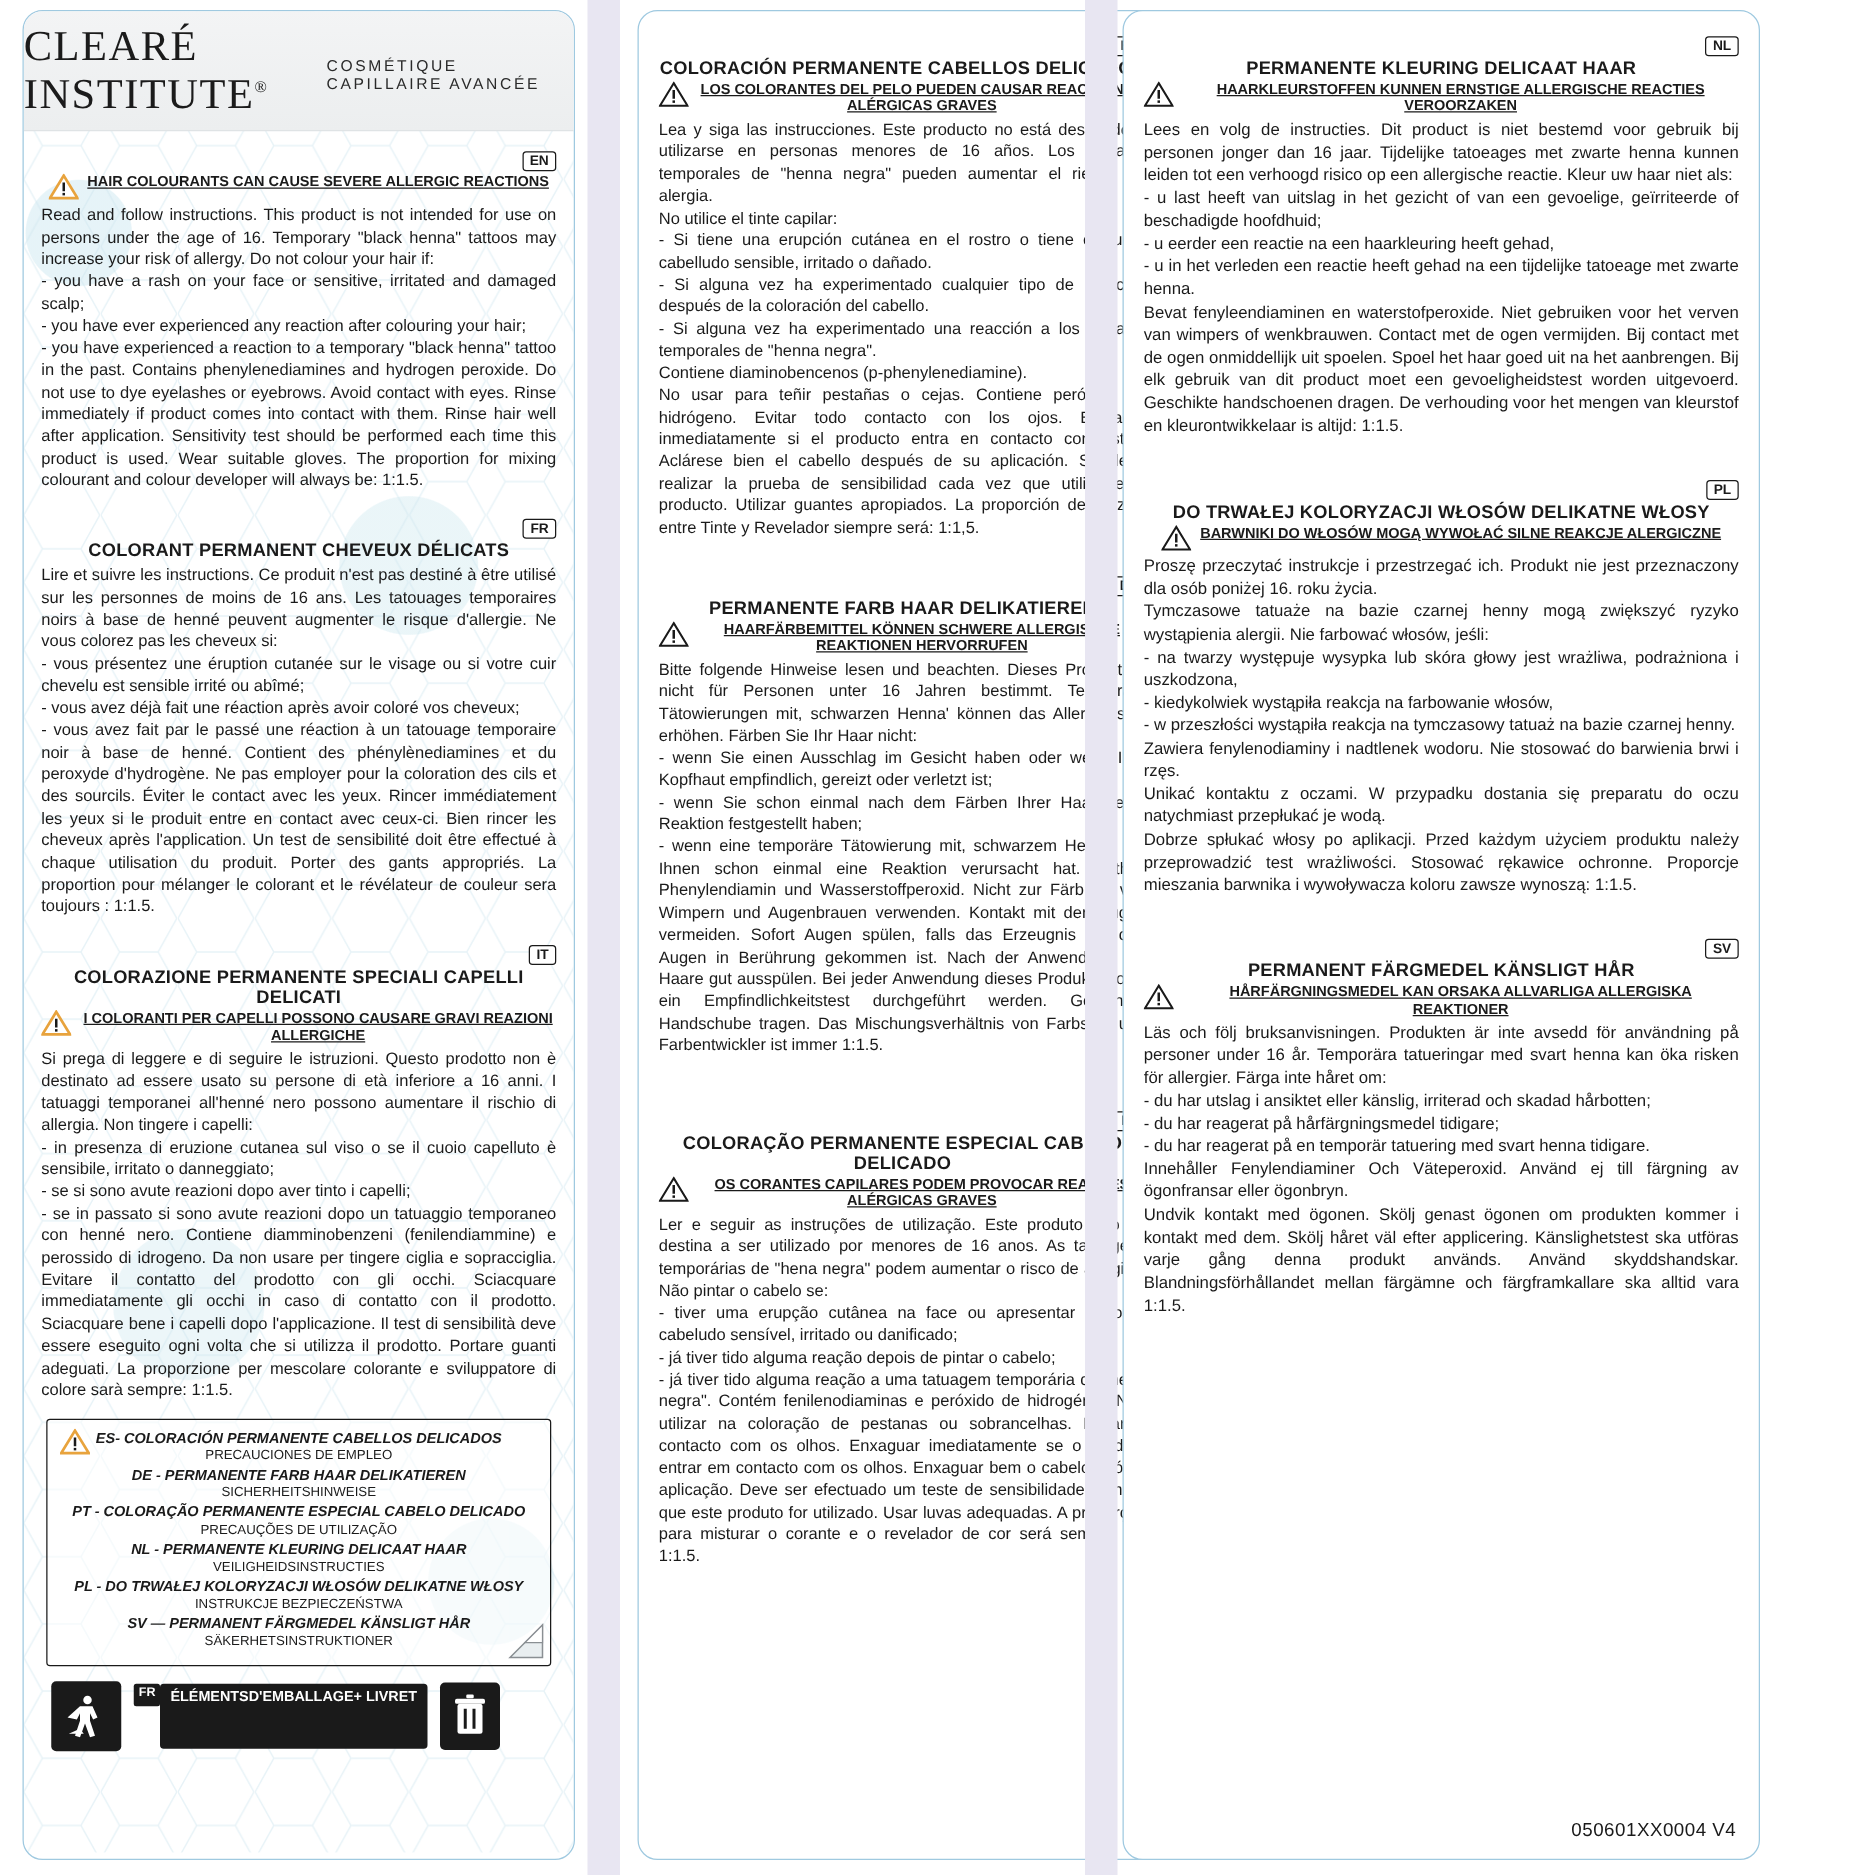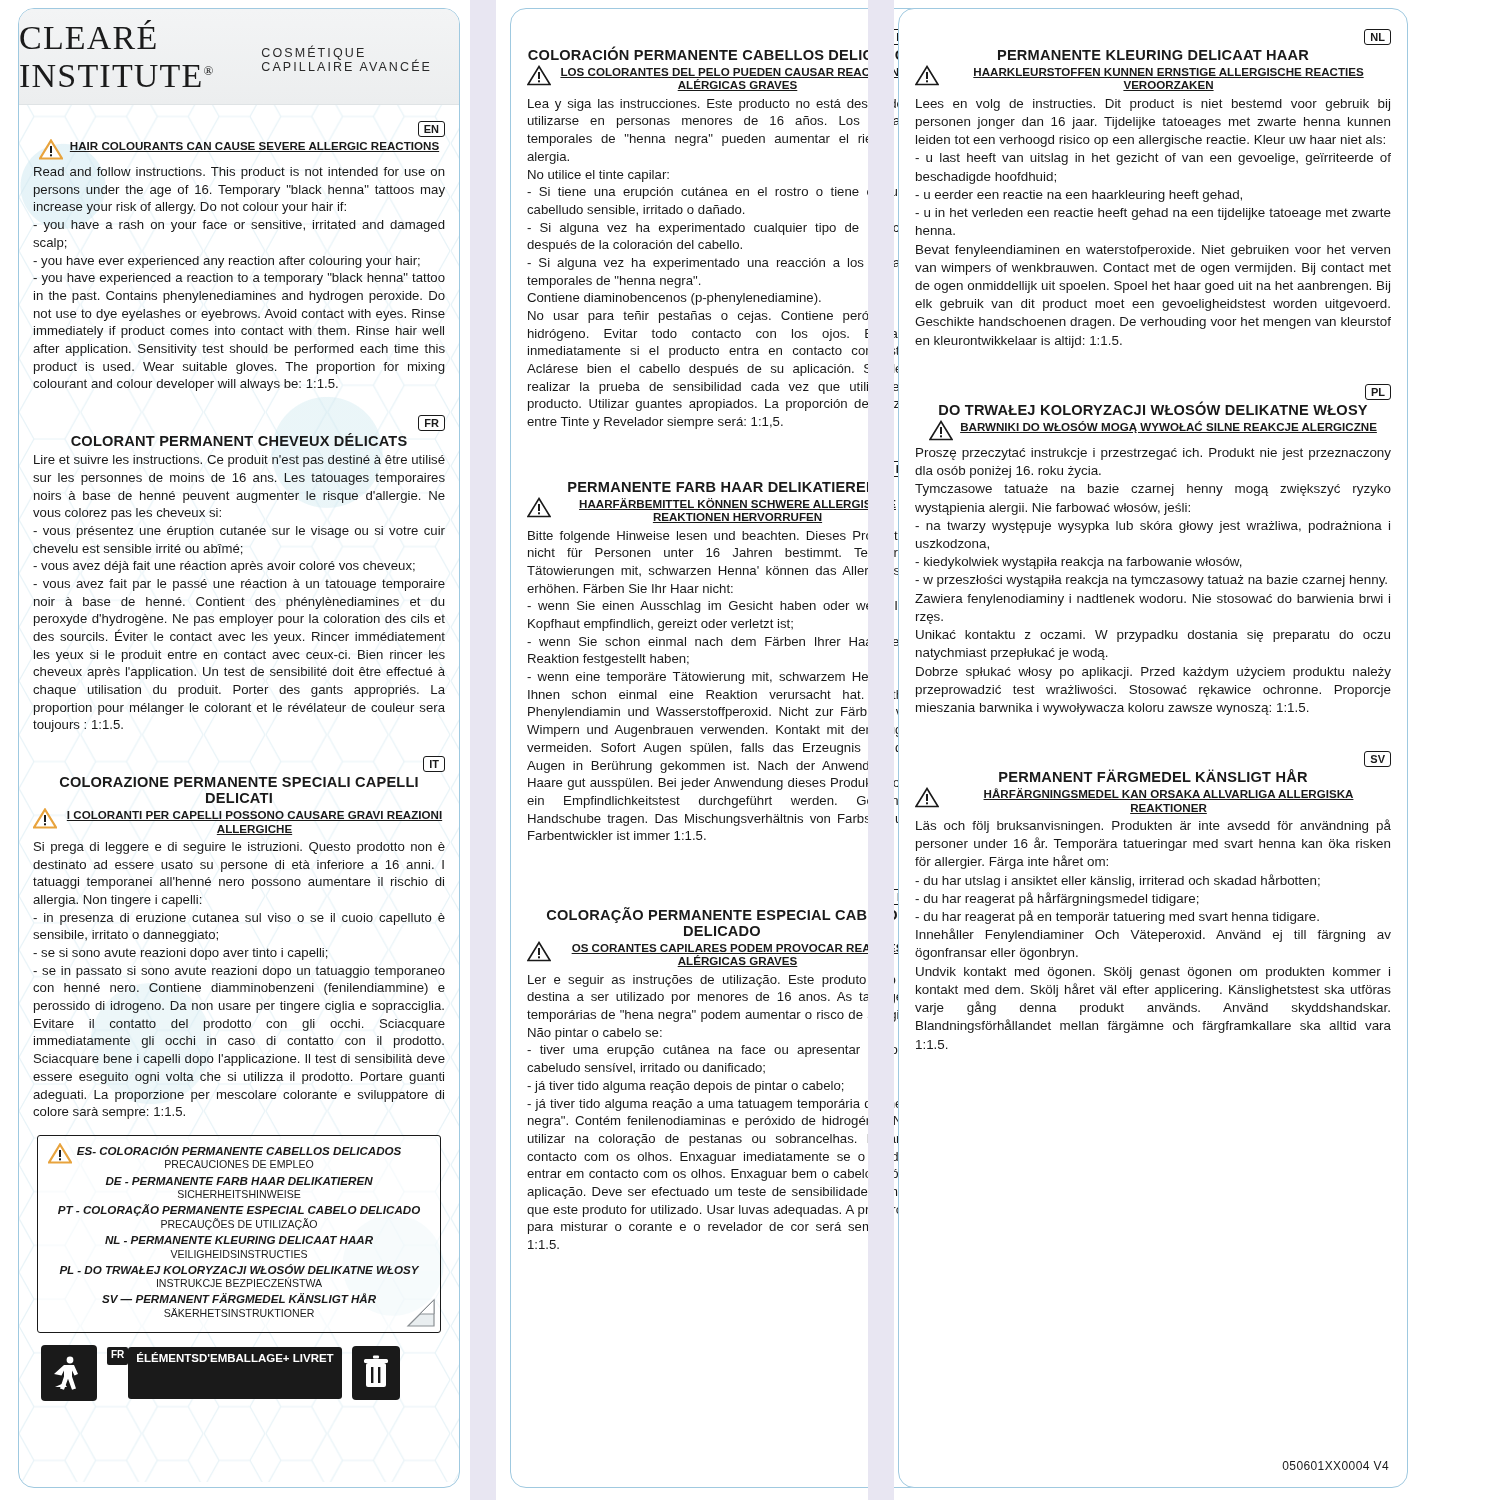--- a/index.html
+++ b/index.html
@@ -62,21 +62,21 @@
   #panel2{width:398px;height:1500px;padding:8px 6px 8px 40px;}
   #panel3{width:560px;height:1500px;padding:8px 20px 8px 30px;}
   .plaincard{position:relative;box-sizing:border-box;border:1.6px solid #9fc9e0;border-radius:16px;
      background:#ffffff;height:1480px;padding:14px 16px 10px;overflow:hidden;}
   #panel2 .plaincard{width:424px;}
   #panel3 .plaincard{width:510px;}
   .spine{position:absolute;top:0;width:26px;height:1500px;background:#e8e6f2;}
   .sec{margin-bottom:14px;}
   .sec .body{font-size:13.2px;line-height:1.34;}
   #panel3 .sec .body{font-size:13.4px;line-height:1.36;}
-  .code{position:absolute;right:18px;bottom:14px;font-size:12px;letter-spacing:.4px;color:#1a1a1a;}
+  .code{position:absolute;right:18px;bottom:14px;font-size:15px;letter-spacing:.4px;color:#1a1a1a;}
 </style>
 </head>
 <body>
 
 <div class="sheet">
 
   <div class="panel" id="panel1">
     <div class="card">
       <div class="hexbg"></div>
       <svg class="hexgrid" viewBox="0 0 442 1480" preserveAspectRatio="none">

